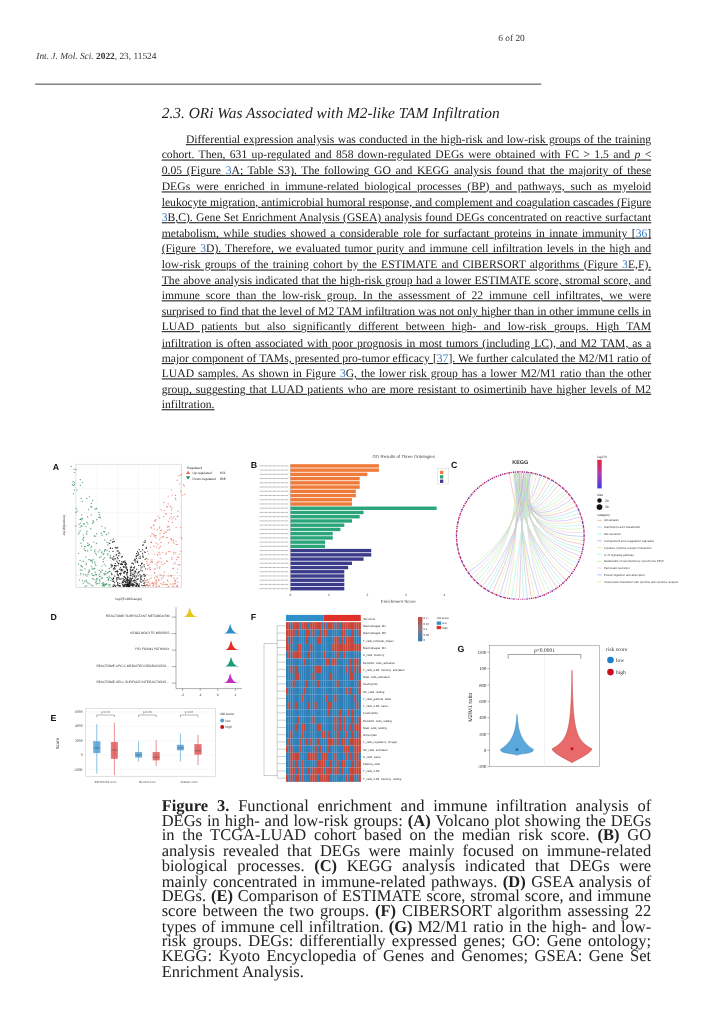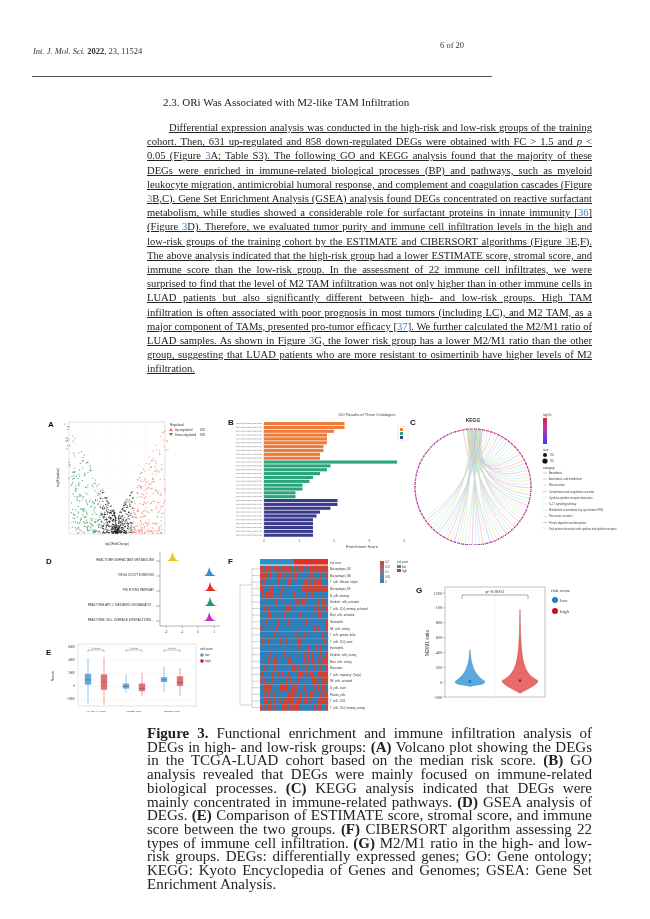--- a/index.html
+++ b/index.html
@@ -1,23 +1,23 @@
 <!DOCTYPE html>
 <html><head>
 <meta charset="utf-8">
 <style>
   html,body{margin:0;padding:0;background:#fff;}
   body{width:650px;height:919px;position:relative;overflow:hidden;font-family:"Liberation Serif","DejaVu Serif",serif;color:#222;}
   .header{position:absolute;left:33px;top:46px;width:460px;font-size:8.5px;font-style:italic;color:#333;}
   .header b{font-style:normal;font-weight:bold;text-align:center;}
   .header .n{font-style:normal;}
-  .pageno{position:absolute;right:160px;top:40px;font-size:8.5px;color:#333;width:50px;text-align:left;}
+  .pageno{position:absolute;right:160px;top:29px;font-size:8.5px;color:#333;width:50px;text-align:center;}
   .pageno{left:440px;}
   .hr{position:absolute;left:32px;top:76px;width:460px;height:0;border-top:1px solid #555;}
-  .section{position:absolute;left:163px;top:96px;font-size:11px;}
+  .section{position:absolute;left:147px;top:96px;font-size:14px;font-style:italic;}
   .body{position:absolute;left:147px;top:121px;width:445px;font-size:10.6px;line-height:14.2px;text-align:justify;text-decoration:underline;}
   .body p{margin:0;text-indent:22px;}
   .ref{color:#3b7dc4;}
   .fig{position:absolute;}
   .plabel{position:absolute;font-family:"Liberation Sans",sans-serif;font-weight:bold;font-size:8px;color:#111;}
   .caption{position:absolute;left:147px;top:727px;width:445px;font-size:15px;line-height:13.7px;text-align:justify;}
   .caption b{font-weight:bold;}
   svg text{font-family:"Liberation Sans",sans-serif;}
 </style>
 </head>

